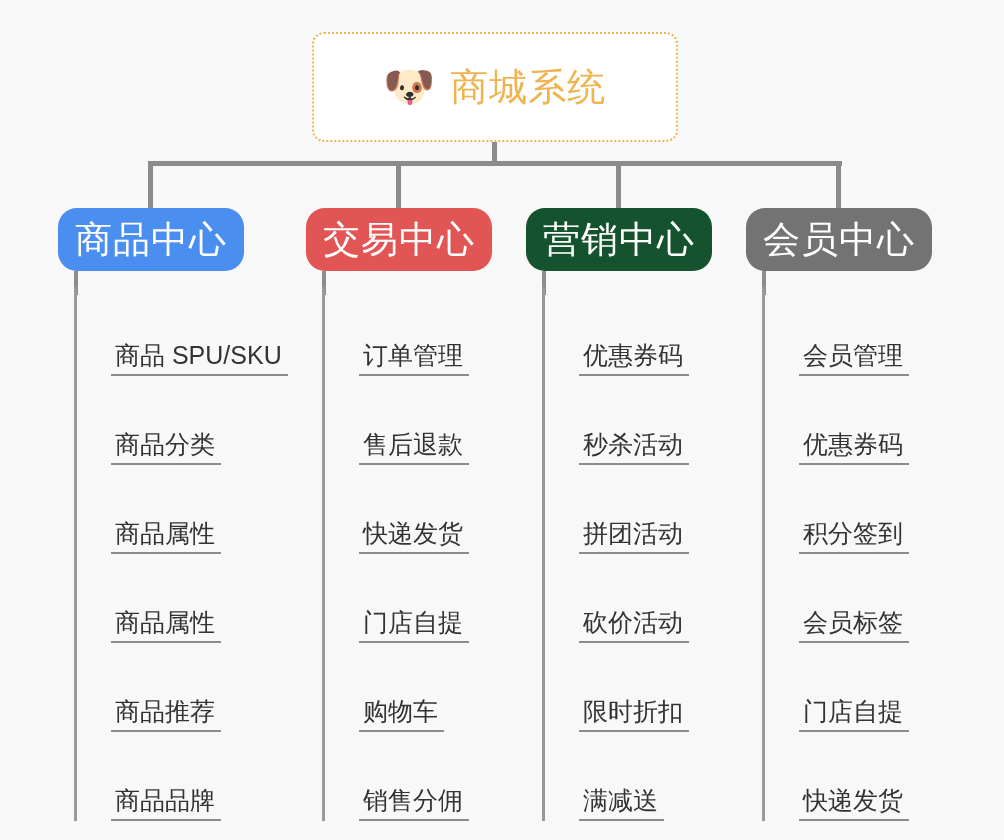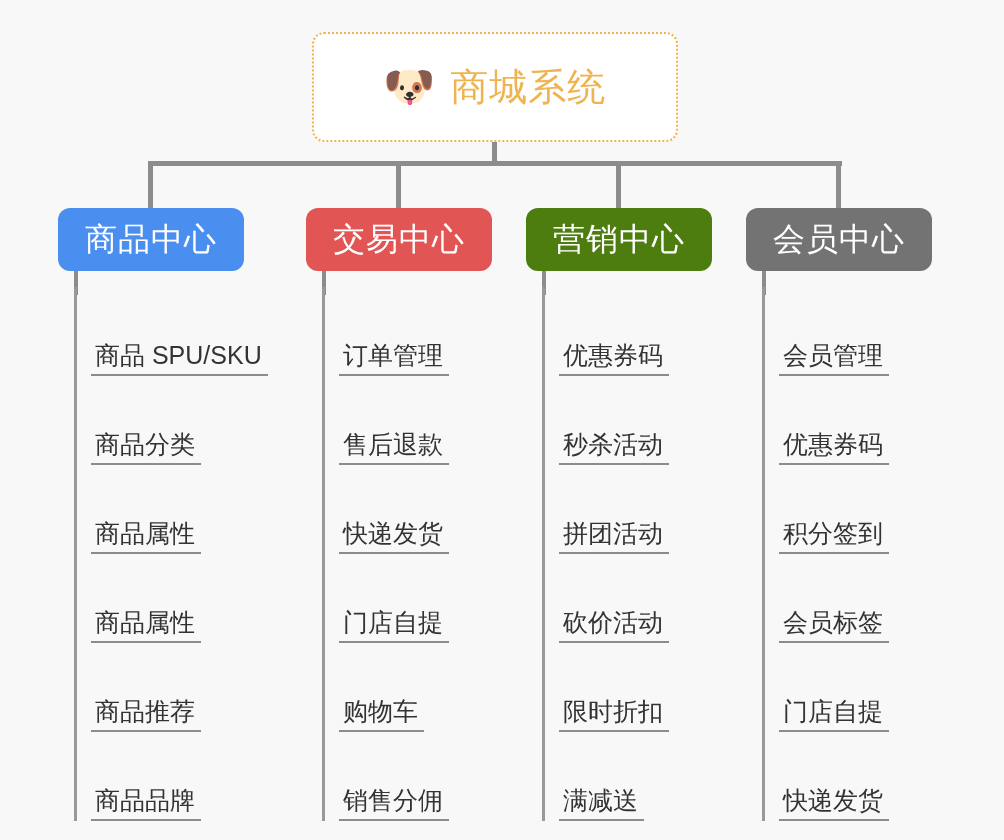--- a/index.html
+++ b/index.html
@@ -71,26 +71,26 @@
     height: 47px;
   }
 
   
   .column {
     position: absolute;
     top: 208px;
   }
   .col-header {
     height: 63px;
-    border-radius: 12px;
+    border-radius: 19px;
     display: flex;
     align-items: center;
     justify-content: center;
     color: #ffffff;
-    font-size: 32px;
+    font-size: 37px;
     letter-spacing: 1px;
     box-sizing: border-box;
   }
   .col-stem {             
     position: absolute;
     left: 16px;
     top: 63px;
     width: 4px;
     height: 24px;
     background: #8c8c8c;
@@ -99,21 +99,21 @@
     position: relative;
     margin-top: 16px;
     border-left: 3px solid #999999;
     box-sizing: border-box;
   }
   .leaf {
     position: relative;
     height: 89px;
     display: flex;
     align-items: flex-end;
-    padding-left: 14px;
+    padding-left: 34px;
     box-sizing: border-box;
   }
   .leaf-label {
     font-size: 25px;
     color: #333333;
     white-space: nowrap;
     padding: 0 6px 4px 4px;
     border-bottom: 2px solid #8c8c8c;
     line-height: 1.15;
   }
@@ -185,21 +185,21 @@
           </div>
           <div class="leaf">
             <span class="leaf-label">购物车</span>
           </div>
           <div class="leaf">
             <span class="leaf-label">销售分佣</span>
           </div>
         </div>
       </div>
       <div class="column" style="left: 526px; width: 186px;">
-        <div class="col-header" style="background: #4d7c0f; width: 186px;">
+        <div class="col-header" style="background: #14532d; width: 186px;">
           <span>营销中心</span>
         </div>
         <div class="col-stem"></div>
         <div class="col-list" style="margin-left: 16px;">
           <div class="leaf">
             <span class="leaf-label">优惠券码</span>
           </div>
           <div class="leaf">
             <span class="leaf-label">秒杀活动</span>
           </div>

